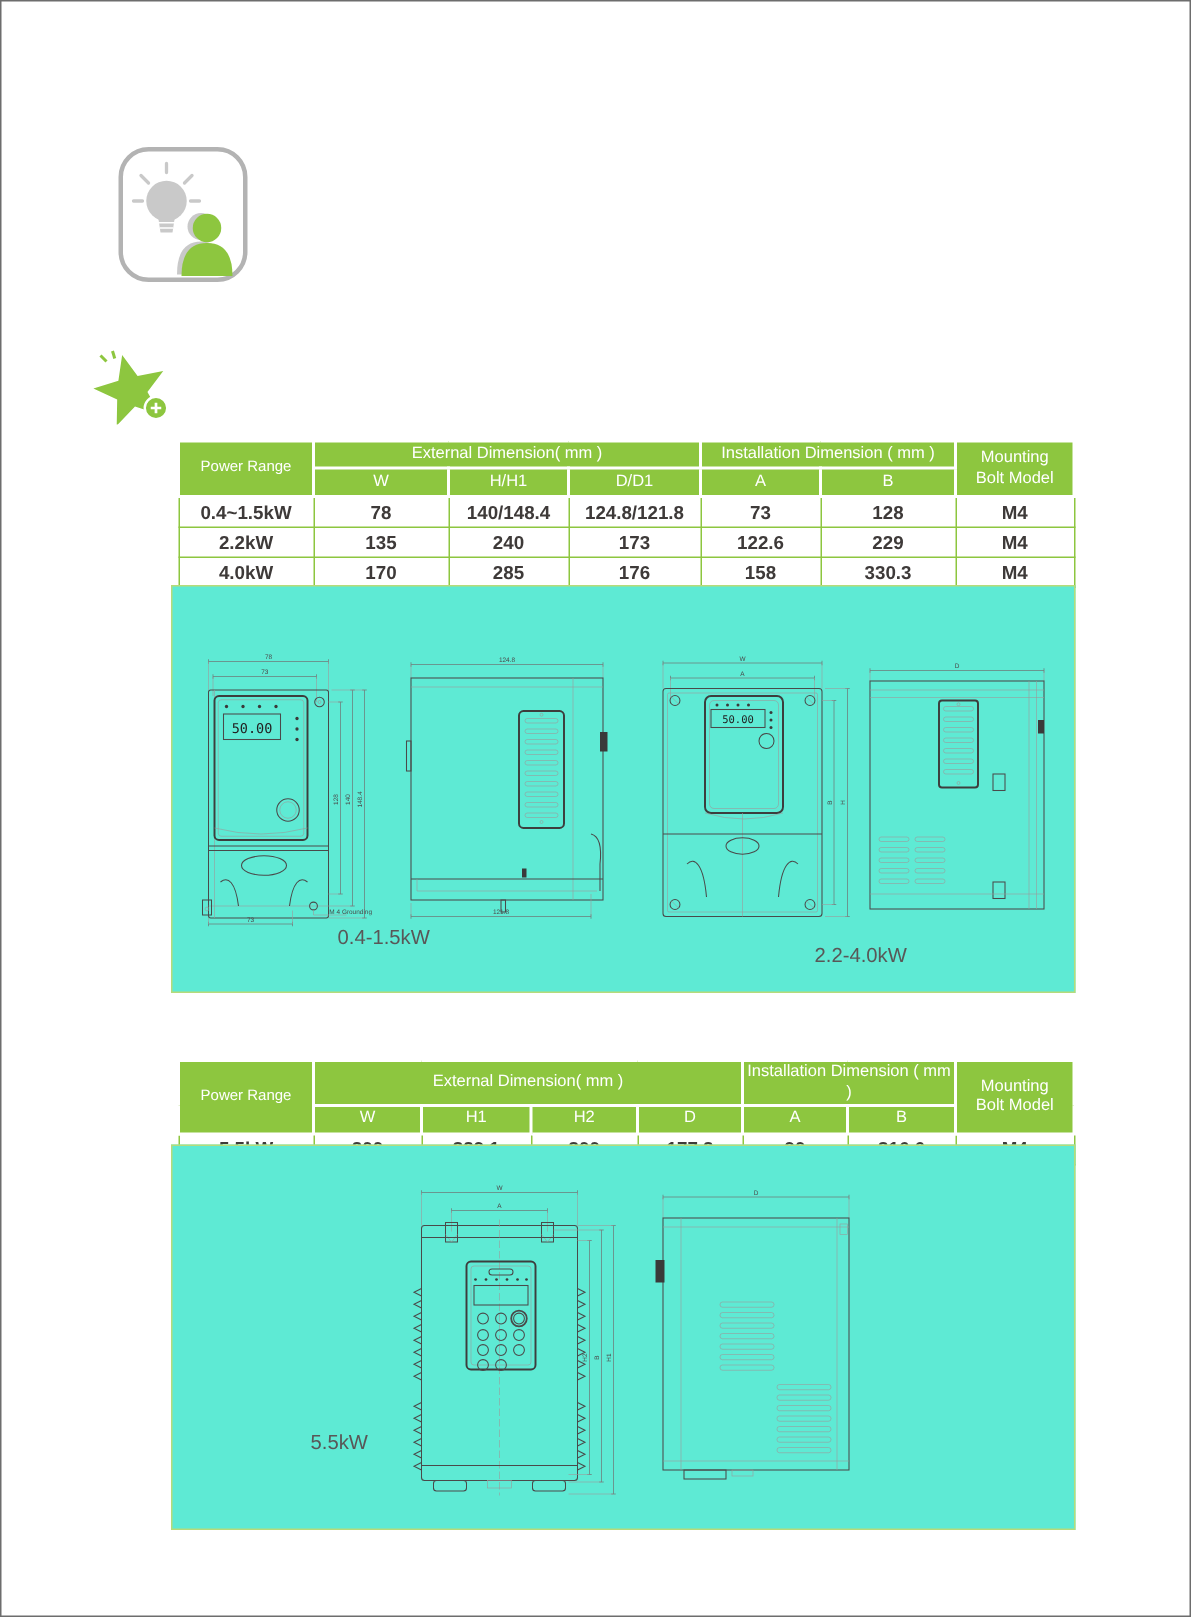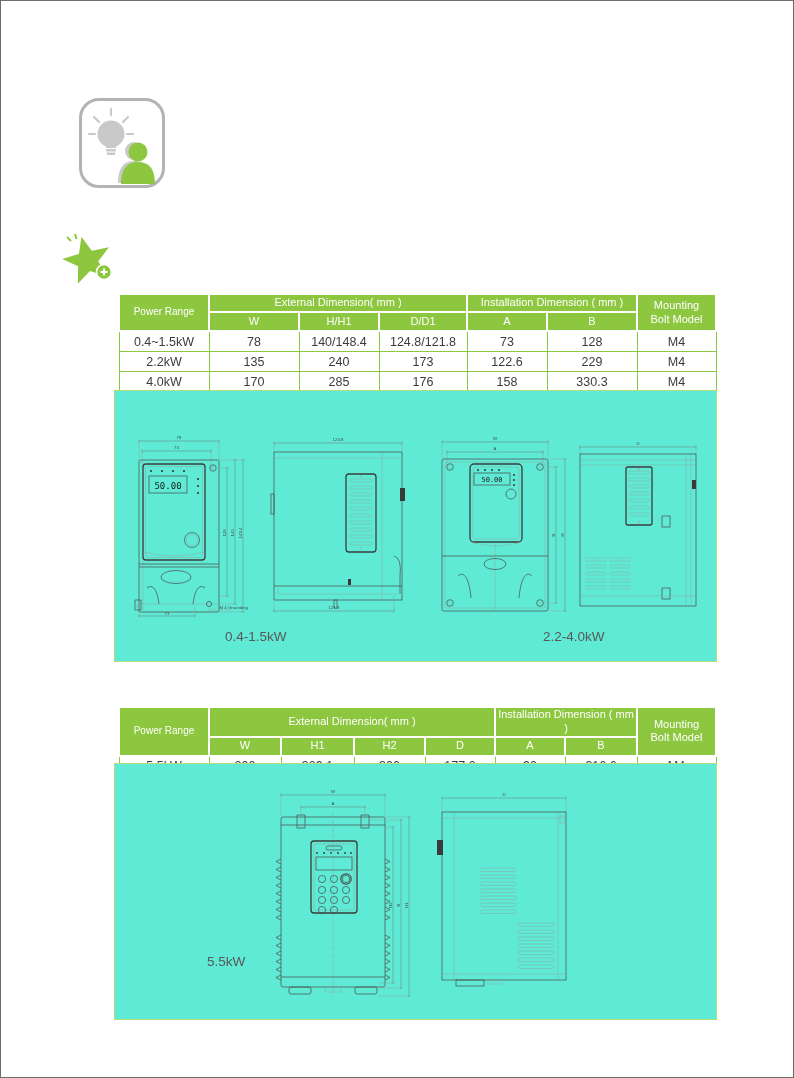--- a/index.html
+++ b/index.html
@@ -10,21 +10,21 @@
   .page-title{position:absolute;left:196px;top:106px;font-size:42px;color:#8dc63f;letter-spacing:1px;}
 
   
   .star-wrap{position:absolute;left:60px;top:232px;width:54px;height:50px;}
   .section-heading{position:absolute;left:118px;top:243px;font-size:20px;color:#8dc63f;}
 
   
   table.dim{position:absolute;left:117px;width:597px;border-collapse:collapse;table-layout:fixed;text-align:center;}
   table.dim th{background:#8dc63f;color:#fff;font-weight:normal;font-size:11px;border:2px solid #fff;padding:0;line-height:1.25;}
   table.dim th.pr{font-size:10px;margin-left:14px;}
-  table.dim td{border:1px solid #8dc63f;font-size:12.5px;color:#3e3a39;padding:0;height:19px;background:#fff;}
+  table.dim td{border:1px solid #8dc63f;font-size:12.5px;color:#3e3a39;padding:0;height:19px;background:#fff;font-weight:bold;}
   .t1{top:292px;}
   .t2{top:705px;}
   tr.h1{height:18px;} tr.h2{height:19px;}
 
   
   .gbox{position:absolute;left:113px;width:601px;border:1px solid #b6db7a;background:#5eead4;}
   .gbox1{top:389px;height:270px;}
   .gbox2{top:762px;height:255px;}
   .gbox svg{position:absolute;}
   .caption{position:absolute;font-size:13.5px;color:#595757;}
@@ -273,21 +273,21 @@
         <rect x="12" y="132" width="20" height="3" rx="1.5"></rect>
           <rect x="36" y="132" width="20" height="3" rx="1.5"></rect>
         <rect x="12" y="139" width="20" height="3" rx="1.5"></rect>
           <rect x="36" y="139" width="20" height="3" rx="1.5"></rect>
         <rect x="12" y="146" width="20" height="3" rx="1.5"></rect>
           <rect x="36" y="146" width="20" height="3" rx="1.5"></rect>
       </g>
       <path class="tn" d="M6,156 H122"></path>
     </svg>
 
-    <div class="caption" style="left:110px;top:238px">0.4-1.5kW</div>
+    <div class="caption" style="left:110px;top:226px">0.4-1.5kW</div>
     <div class="caption" style="left:428px;top:238px">2.2-4.0kW</div>
   </div>
 
   <table class="dim t2">
     <colgroup>
         <col style="width:90px">
         <col style="width:72px">
         <col style="width:73px">
         <col style="width:71px">
         <col style="width:70px">

